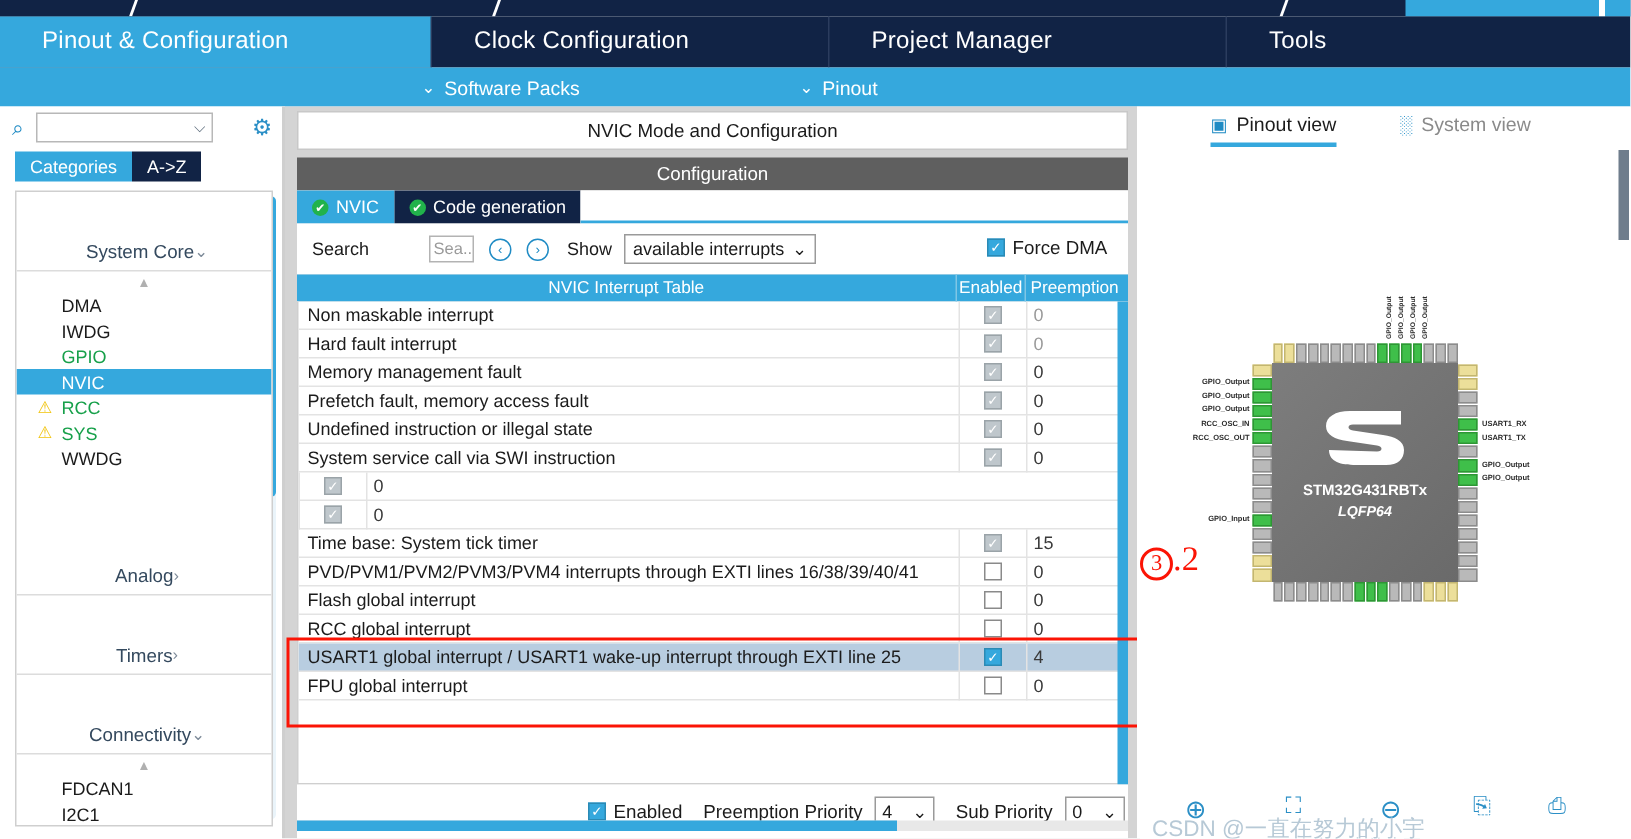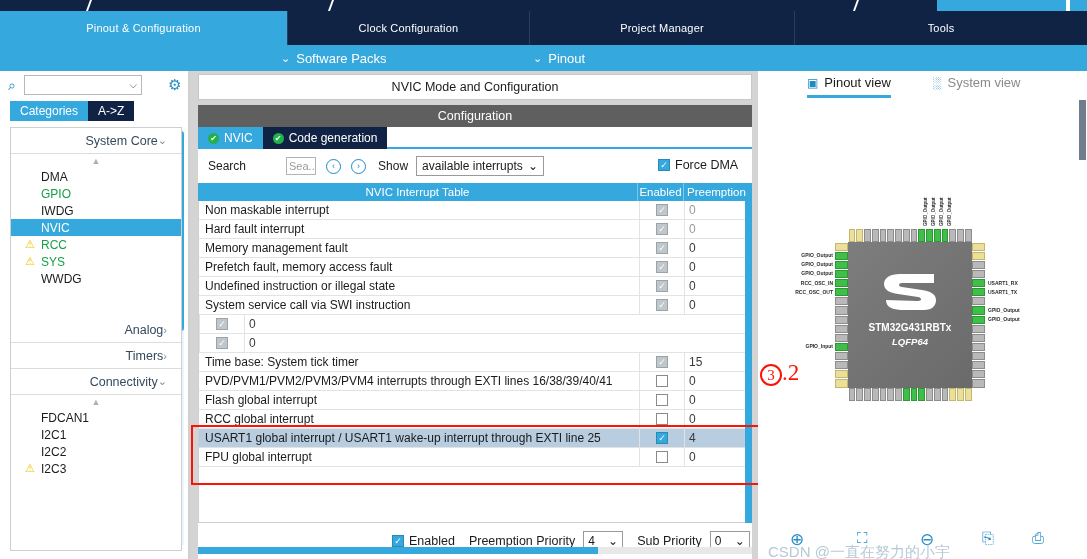--- a/index.html
+++ b/index.html
@@ -13,27 +13,28 @@
   }
   
   #topstrip { position:absolute; left:0; top:0; width:1087px; height:11px; background:#112345; }
   #topstrip .seg { position:absolute; top:0; height:11px; background:#ffffff; width:2px; transform:skewX(-20deg); }
   #topstrip .hl { position:absolute; top:0; height:11px; background:#35a8dd; }
   #topstrip .white-gap { position:absolute; top:0; height:11px; background:#ffffff; }
 
   
   #tabbar { position:absolute; left:0; top:11px; width:1087px; height:34px; background:#112345; display:flex; }
   #tabbar .tab {
-    height:34px; display:flex; align-items:center; justify-content:center;
-    color:#ffffff; font-size:11px; letter-spacing:.2px;
+    height:34px; display:flex; align-items:center; justify-content:flex-start;
+    color:#ffffff; font-size:16px; letter-spacing:.2px;
     border-right:1px solid #2b3c5e;
+    padding-left:28px;
   }
   #tabbar .tab.active { background:#35a8dd; }
   #tabbar .t1 { width:288px; }
-  #tabbar .t2 { width:242px; }
+  #tabbar .t2 { width:265px; }
   #tabbar .t3 { width:265px; }
   #tabbar .t4 { flex:1; border-right:none; }
 
   
   #subbar { position:absolute; left:0; top:45px; width:1087px; height:26px; background:#35a8dd; }
   #subbar .item { position:absolute; top:0; height:26px; display:flex; align-items:center; color:#ffffff; font-size:13px; }
   #subbar .sp { left:281px; }
   #subbar .pn { left:533px; }
   #subbar .chev { margin-right:6px; font-size:11px; display:inline-block; }
 
@@ -45,21 +46,21 @@
     width:118px; height:20px; border:1px solid #b8b8b8; background:#fff;
     display:flex; align-items:center; justify-content:flex-end; padding-right:4px;
   }
   #searchcombo .cv { color:#5f6f7e; font-size:10px; }
   #gear { position:absolute; left:168px; top:5px; color:#2b8fc6; font-size:15px; }
   #catrow { position:absolute; left:10px; top:30px; height:20px; display:flex; }
   #catrow .cbtn { height:20px; padding:0 10px; display:flex; align-items:center; font-size:12px; }
   #catrow .cbtn.sel { background:#35a8dd; color:#fff; }
   #catrow .cbtn.dark { background:#112345; color:#fff; }
   #treebox { position:absolute; left:10px; top:56px; width:172px; height:424px; border:1px solid #cfcfcf; background:#fff; overflow:hidden; }
-  .grp { height:26px; display:flex; align-items:center; justify-content:flex-end; padding:0 14px 0 18px; border-bottom:1px solid #dcdcdc; color:#34495e; font-size:12.5px; }
+  .grp { height:26px; display:flex; align-items:center; justify-content:center; padding:0 14px 0 18px; border-bottom:1px solid #dcdcdc; color:#34495e; font-size:12.5px;margin-top:27px; }
   .grp .cw { color:#7f8c9a; font-size:11px; }
   .scrollcap { height:14px; text-align:center; color:#b0b0b0; font-size:9px; line-height:14px; }
   .leaf { height:17px; display:flex; align-items:center; padding-left:30px; font-size:12px; position:relative; }
   .leaf.green { color:#17a04a; }
   .leaf.sel { background:#35a8dd; color:#ffffff; }
   .leaf .warn { position:absolute; left:14px; color:#f1c40f; font-size:11px; }
   #treescroll { position:absolute; left:178px; top:60px; width:6px; height:200px; background:#35a8dd; border-radius:3px; }
   #treescrolltrack { position:absolute; left:178px; top:60px; width:6px; height:415px; background:#eaf4fa; border-radius:3px; }
 
   
@@ -192,25 +193,25 @@
   <div id="treebox">
 
     <div class="grp">
       <span>System Core</span>
       <span class="cw">⌄</span>
     </div>
     <div class="scrollcap">▲<br></div>
     <div class="leaf">
         <span>DMA</span>
       </div>
+    <div class="leaf">
+        <span>IWDG</span>
+      </div>
     <div class="leaf green">
         <span>GPIO</span>
-      </div>
-    <div class="leaf">
-        <span>IWDG</span>
       </div>
     <div class="leaf sel">
         <span>NVIC</span>
       </div>
     <div class="leaf green">
       <span class="warn">⚠</span>
       <span>RCC</span>
     </div>
     <div class="leaf green">
       <span class="warn">⚠</span>

